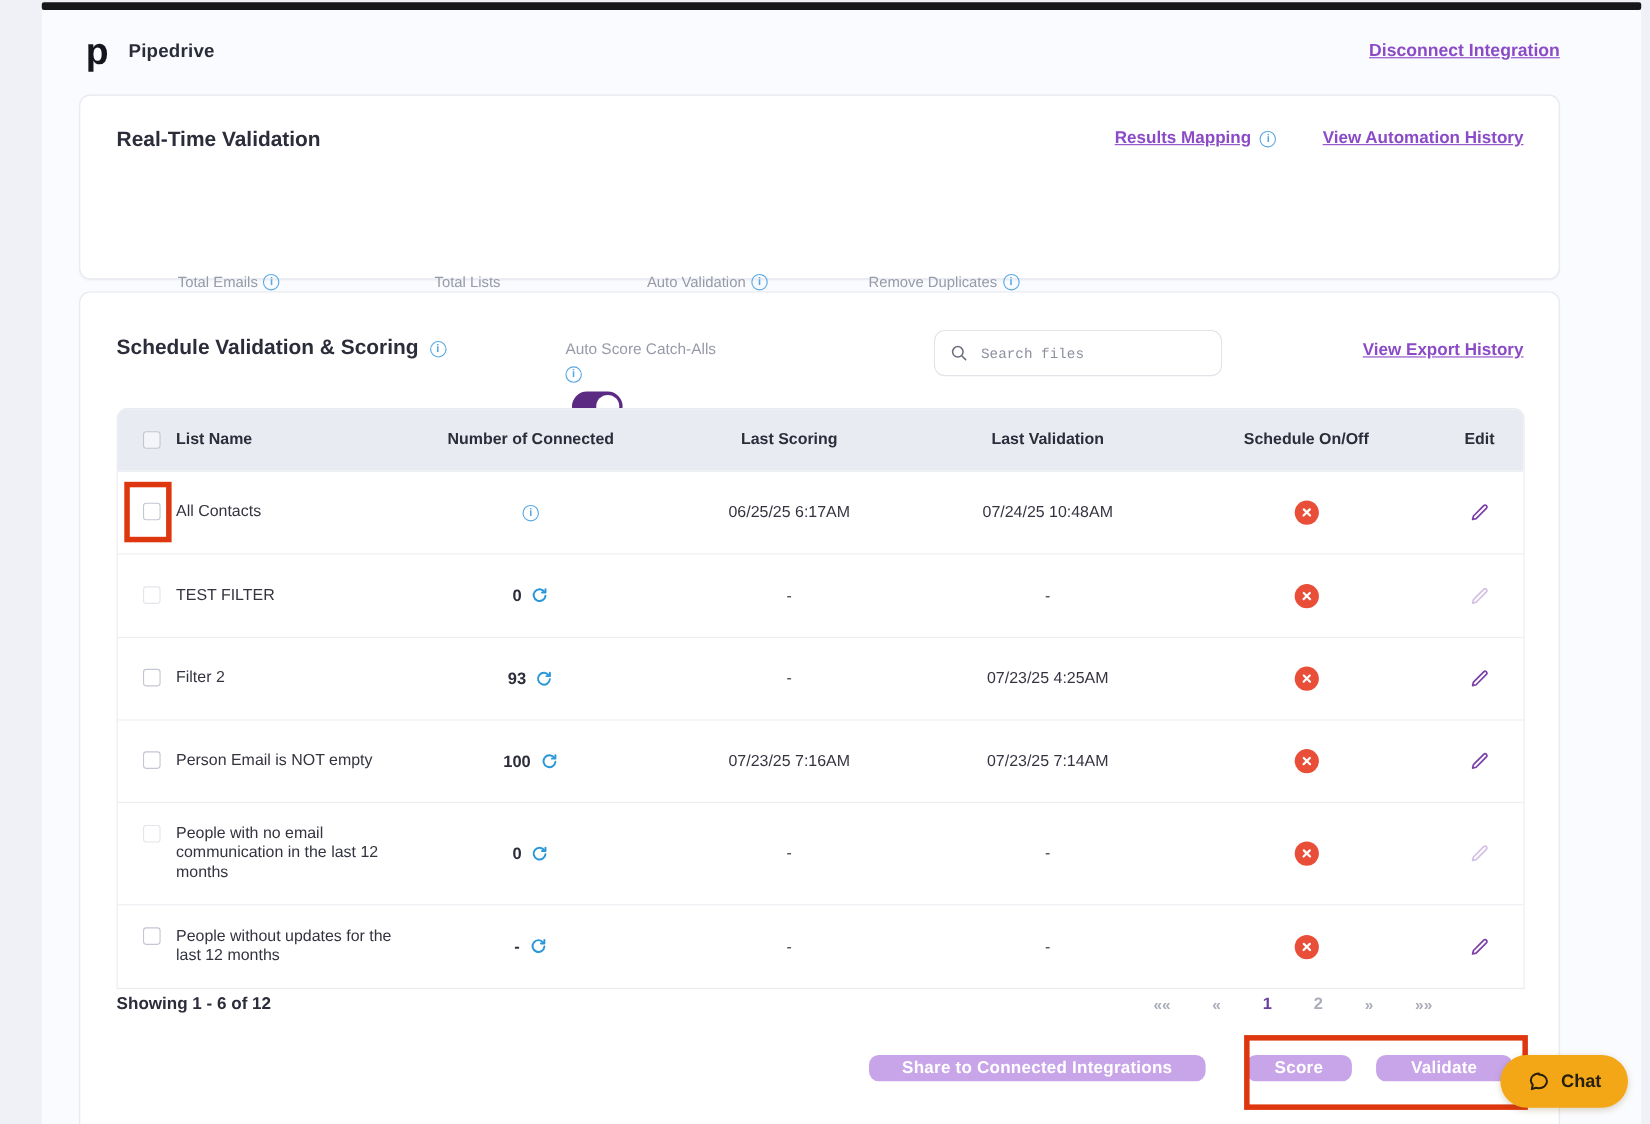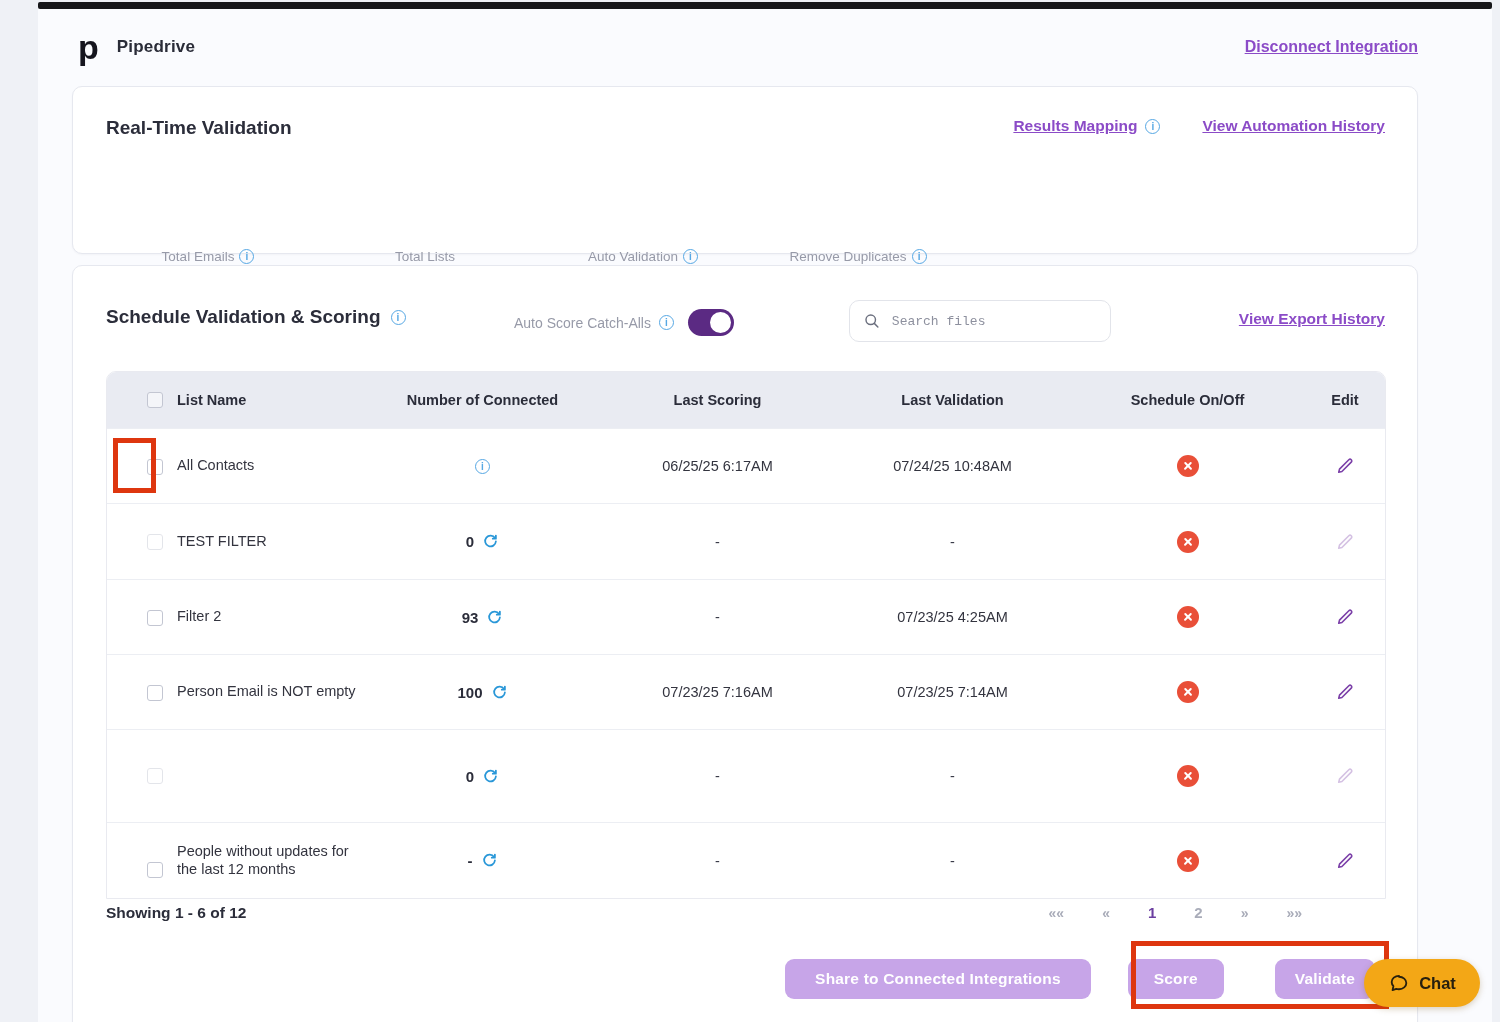--- a/index.html
+++ b/index.html
@@ -38,38 +38,38 @@
     align-items:center; justify-content:center; font-style:normal; flex:0 0 auto; cursor:pointer; }
 
   .toggle { width:46px; height:27px; border-radius:14px; position:relative; display:inline-block; cursor:pointer; }
   .toggle .knob { position:absolute; top:3px; width:21px; height:21px; background:#fff; border-radius:50%; }
   .toggle.on { background:#5b2a83; } .toggle.on .knob { right:3px; }
   .toggle.off { background:#9b9b9b; } .toggle.off .knob { left:3px; }
   .stat .toggle { margin-top:6px; }
 
   
   .c2-title { position:absolute; left:33px; top:40px; display:flex; align-items:center; gap:10px; }
-  .autoscore { position:absolute; left:441px; top:43px; display:flex; align-items:center; gap:8px;
-    font-size:14px; color:#979aa8; }
+  .autoscore { position:absolute; left:441px; top:43px; display:flex; gap:8px;
+    font-size:14px; color:#979aa8;flex-direction:column; }
   .autoscore .toggle { margin-left:6px; }
   .searchbox { position:absolute; left:776px; top:34px; width:262px; height:42px;
     border:1px solid #e2e4ea; border-radius:10px; background:#fff; display:flex; align-items:center;
     padding:0 14px; gap:12px; }
   .searchbox input { border:0; outline:none; font-size:13px; color:#3b82f6; width:100%;
     font-family:Liberation Mono, monospace; background:transparent; }
   .searchbox input::placeholder { color:#8d909e; }
   .exporthist { position:absolute; right:32px; top:44px; font-size:15.5px; }
 
   
   .tbl { position:absolute; left:33px; top:105px; width:1280px; border:1px solid #e9eaf0;
     border-radius:10px 10px 0 0; overflow:hidden; background:#fff; }
   .thead { display:flex; align-items:center; background:#e9ebf2; height:56px;
     font-weight:bold; font-size:14.5px; color:#2b2d3a; }
   .trow { display:flex; align-items:center; border-top:1px solid #eceef3; font-size:14.5px; color:#33343f; background:#fff; }
-  .col-name { flex:0 0 258px; display:flex; align-items:flex-end; gap:14px; padding-left:40px; }
+  .col-name { flex:0 0 258px; display:flex; align-items:flex-start; gap:14px; padding-left:23px; }
   .col { flex:0 0 235px; text-align:center; display:flex; align-items:center; justify-content:center; gap:8px; }
   .col-edit { flex:1 1 auto; display:flex; align-items:center; justify-content:center; }
   .rowname { text-align:left; max-width:205px; line-height:1.18; }
   .count { font-weight:bold; color:#2b2d3a; font-size:15px; }
   .dash { color:#3a3c49; }
 
   .cb { width:16px; height:16px; border:1.5px solid #c3c6d2; border-radius:3px; background:#fff;
     flex:0 0 auto; cursor:pointer; }
   .cb.head { background:#f4f5f9; }
   .cb.faded { opacity:.45; }
@@ -86,21 +86,21 @@
   
   .showing { position:absolute; left:33px; top:638px; font-size:15.5px; font-weight:bold; color:#2b2d3a; }
   .pager { position:absolute; right:115px; top:638px; display:flex; align-items:center; gap:38px;
     font-size:14px; color:#a9acb9; font-weight:bold; }
   .pager span { cursor:pointer; }
   .pager .page.current { color:#6b3fa0; font-size:15px; }
   .pager .page { color:#a9acb9; font-size:15px; }
 
   .actions { position:absolute; top:693px; right:42px; display:flex; gap:22px; }
   .btn { background:#c7a5e8; color:#ffffff; font-weight:bold; font-size:15.5px;
-    border:none; border-radius:9px; height:40px; padding:0 26px; cursor:pointer;
+    border:none; border-radius:9px; height:24px; padding:0 26px; cursor:pointer;
     font-family:"Liberation Sans", sans-serif; letter-spacing:.2px; }
   .btn-share { margin-right:15px; padding:0 30px; }
 
   
   .annot { position:absolute; border:5px solid #de360f; background:transparent; z-index:5; }
   .annot-cb { left:113px; top:438px; width:43px; height:55px; }
   .annot-actions { left:1131px; top:941px; width:258px; height:68px; }
 
   
   .chat { position:absolute; left:1364px; top:959px; width:116px; height:48px; background:#f3a716;
@@ -296,20 +296,21 @@
               <svg width="20" height="20" viewBox="0 0 24 24">
                 <path d="M4.5 19.5l.9-3.8L16.6 4.5a2.05 2.05 0 0 1 2.9 2.9L8.3 18.6l-3.8.9z" fill="none" stroke="#7b3fa8" stroke-width="1.9" stroke-linejoin="round"></path>
               </svg>
             </span>
           </div>
       </div>
 
       <div class="trow" style="min-height:93px;">
         <div class="col-name">
           <span class="cb faded"></span>
+          <span class="rowname">People with no email communication in the last 12 months</span>
         </div>
         <div class="col">
           <span class="count">0</span>
           <span style="display:inline-flex;">
               <svg width="17" height="17" viewBox="0 0 24 24">
                 <path d="M18.4 7.2A7.6 7.6 0 1 0 19.6 12" fill="none" stroke="#2997d8" stroke-width="2.5" stroke-linecap="round"></path>
                 <path d="M19.6 3.6v4.4h-4.4" fill="none" stroke="#2997d8" stroke-width="2.5" stroke-linecap="round" stroke-linejoin="round"></path>
               </svg>
             </span>
         </div>
@@ -363,21 +364,21 @@
       <span>«</span>
       <span class="page current">1</span>
       <span class="page">2</span>
       <span>»</span>
       <span>»»</span>
     </div>
 
     <div class="actions">
       <button class="btn btn-share">Share to Connected Integrations</button>
       <button class="btn">Score</button>
-      <button class="btn" style="padding:0 20px;margin-left:29px;">Validate</button>
+      <button class="btn" style="padding:0 32px;">Validate</button>
     </div>
   </div>
 
   <div class="annot annot-cb"></div>
   <div class="annot annot-actions"></div>
 
   <div class="chat">
     <svg width="22" height="22" viewBox="0 0 24 24">
         <path d="M12 4.2c-4.5 0-8 3-8 6.8 0 1.7.7 3.2 1.9 4.4L5 19.8l4-1.4c.9.3 2 .4 3 .4 4.5 0 8-3 8-6.8s-3.5-6.8-8-6.8z" fill="none" stroke="#27200e" stroke-width="2" stroke-linejoin="round"></path>
       </svg>

